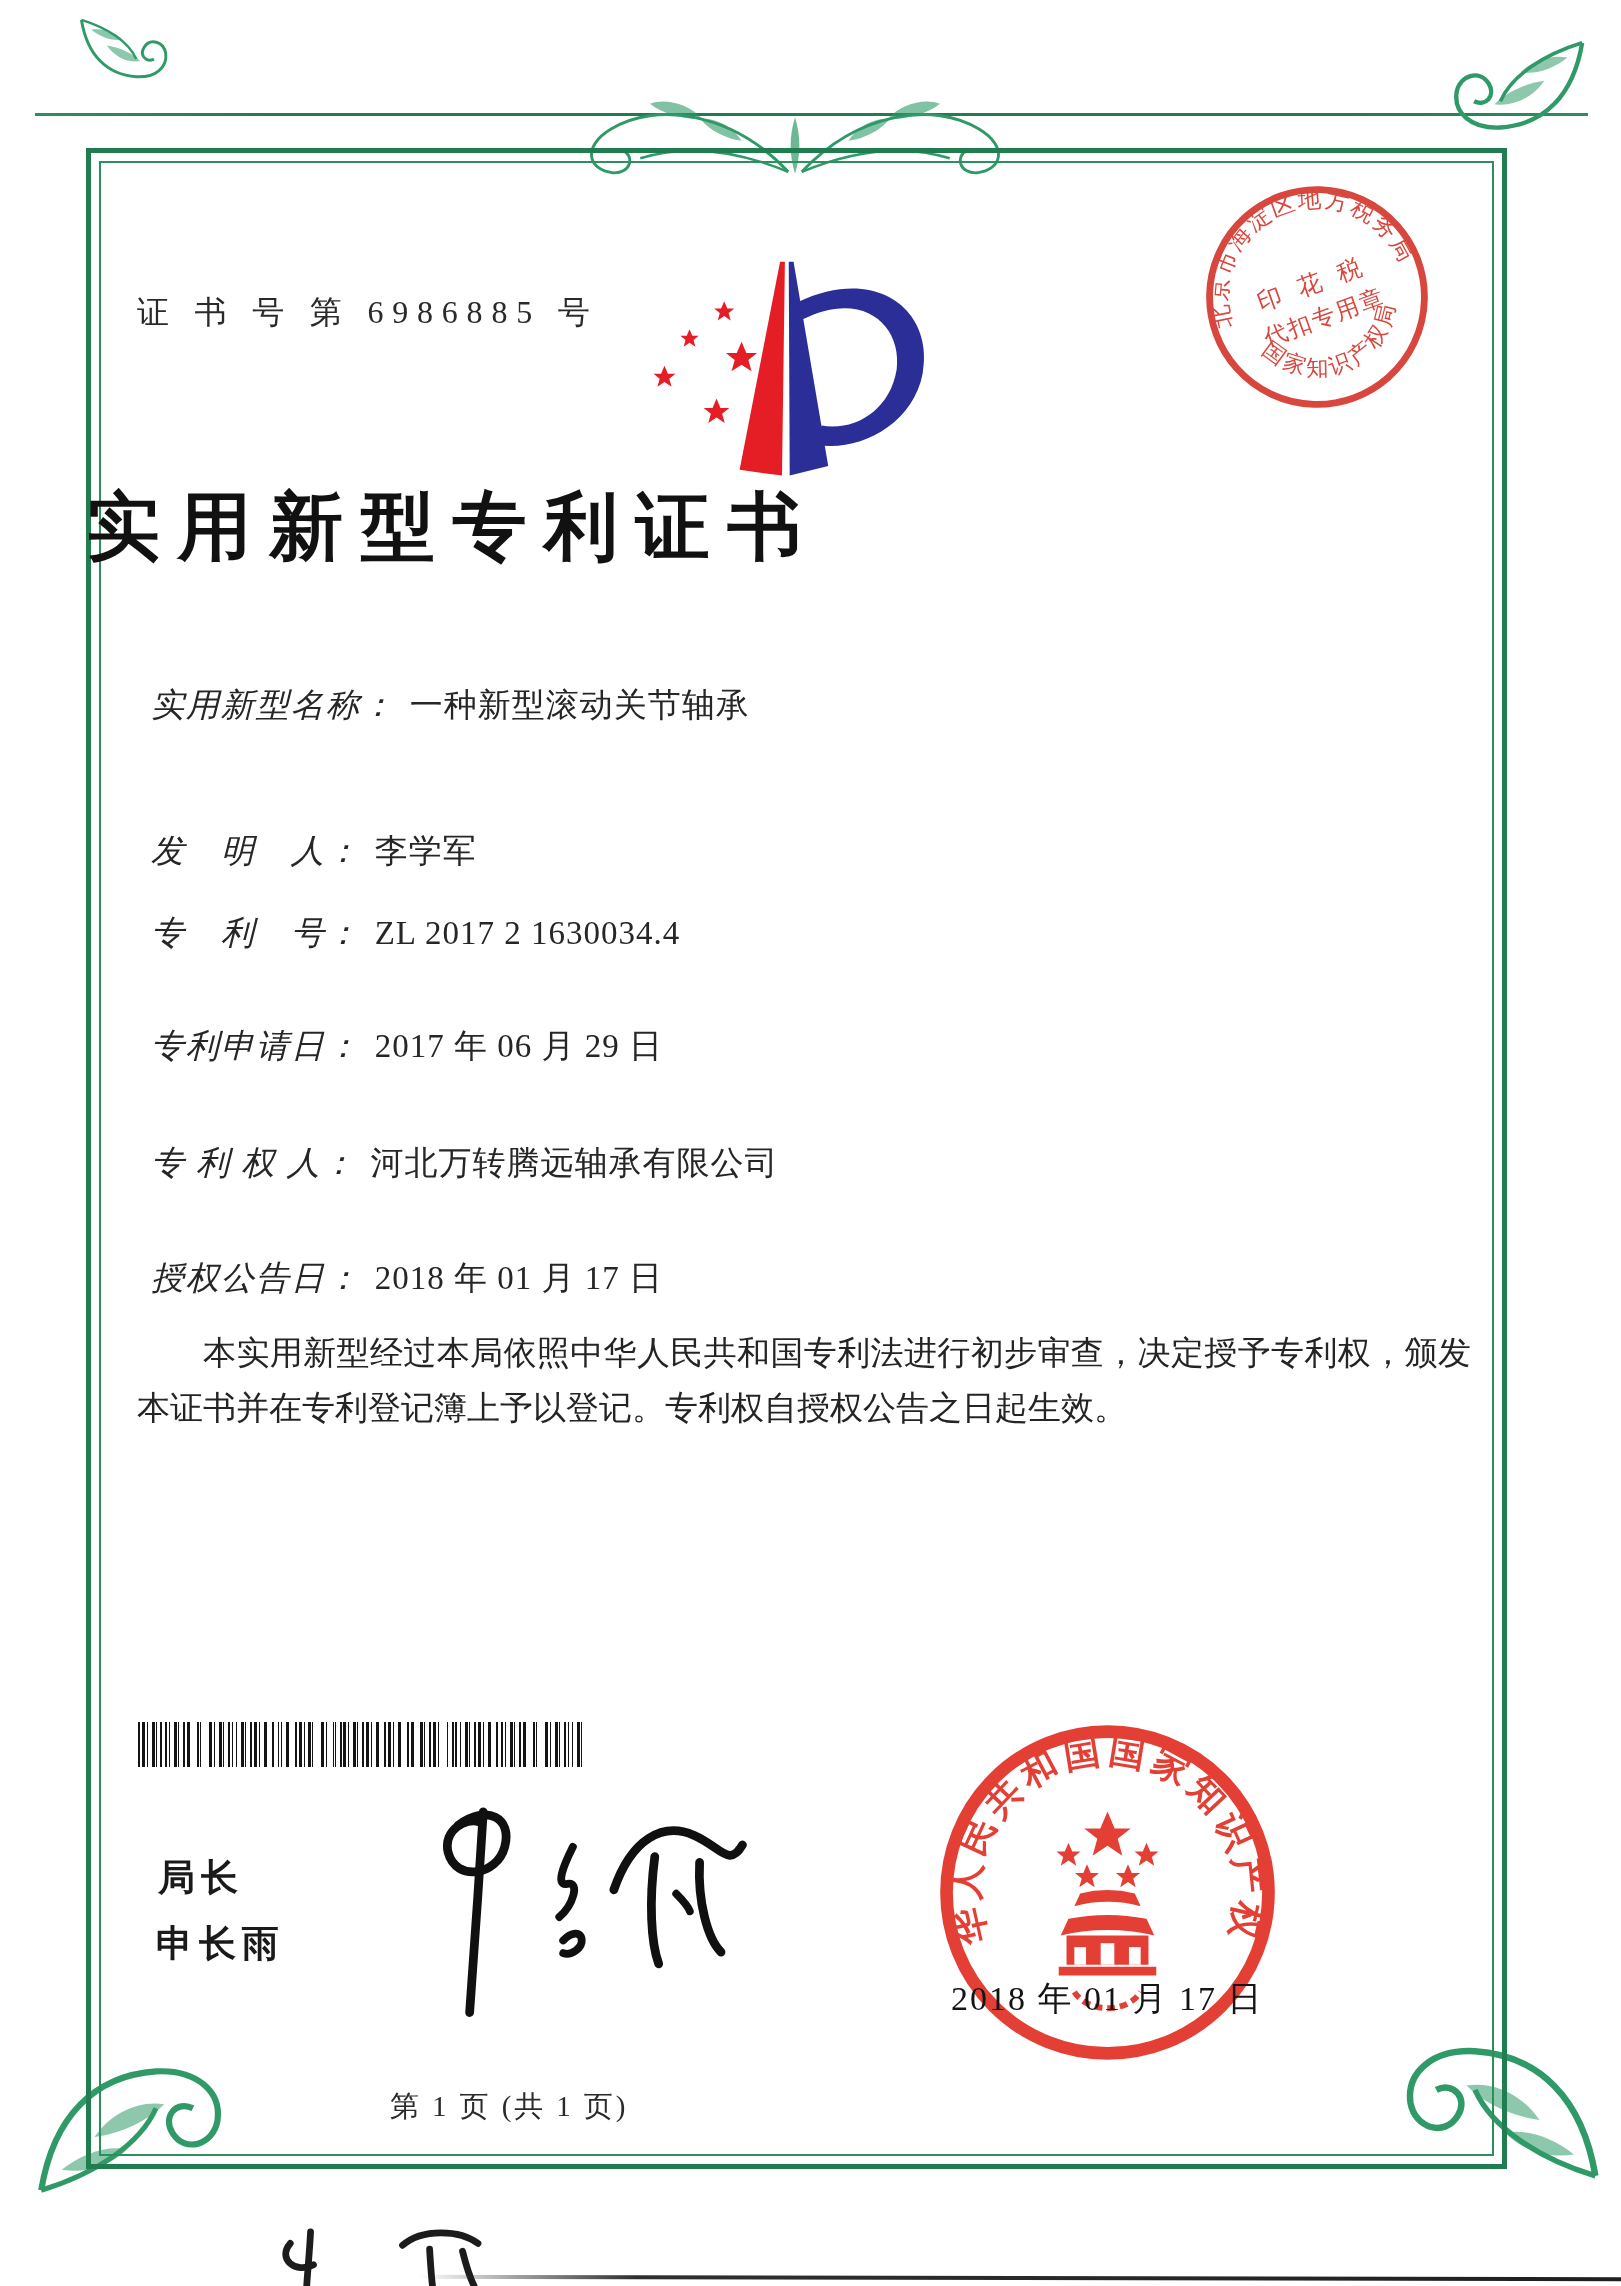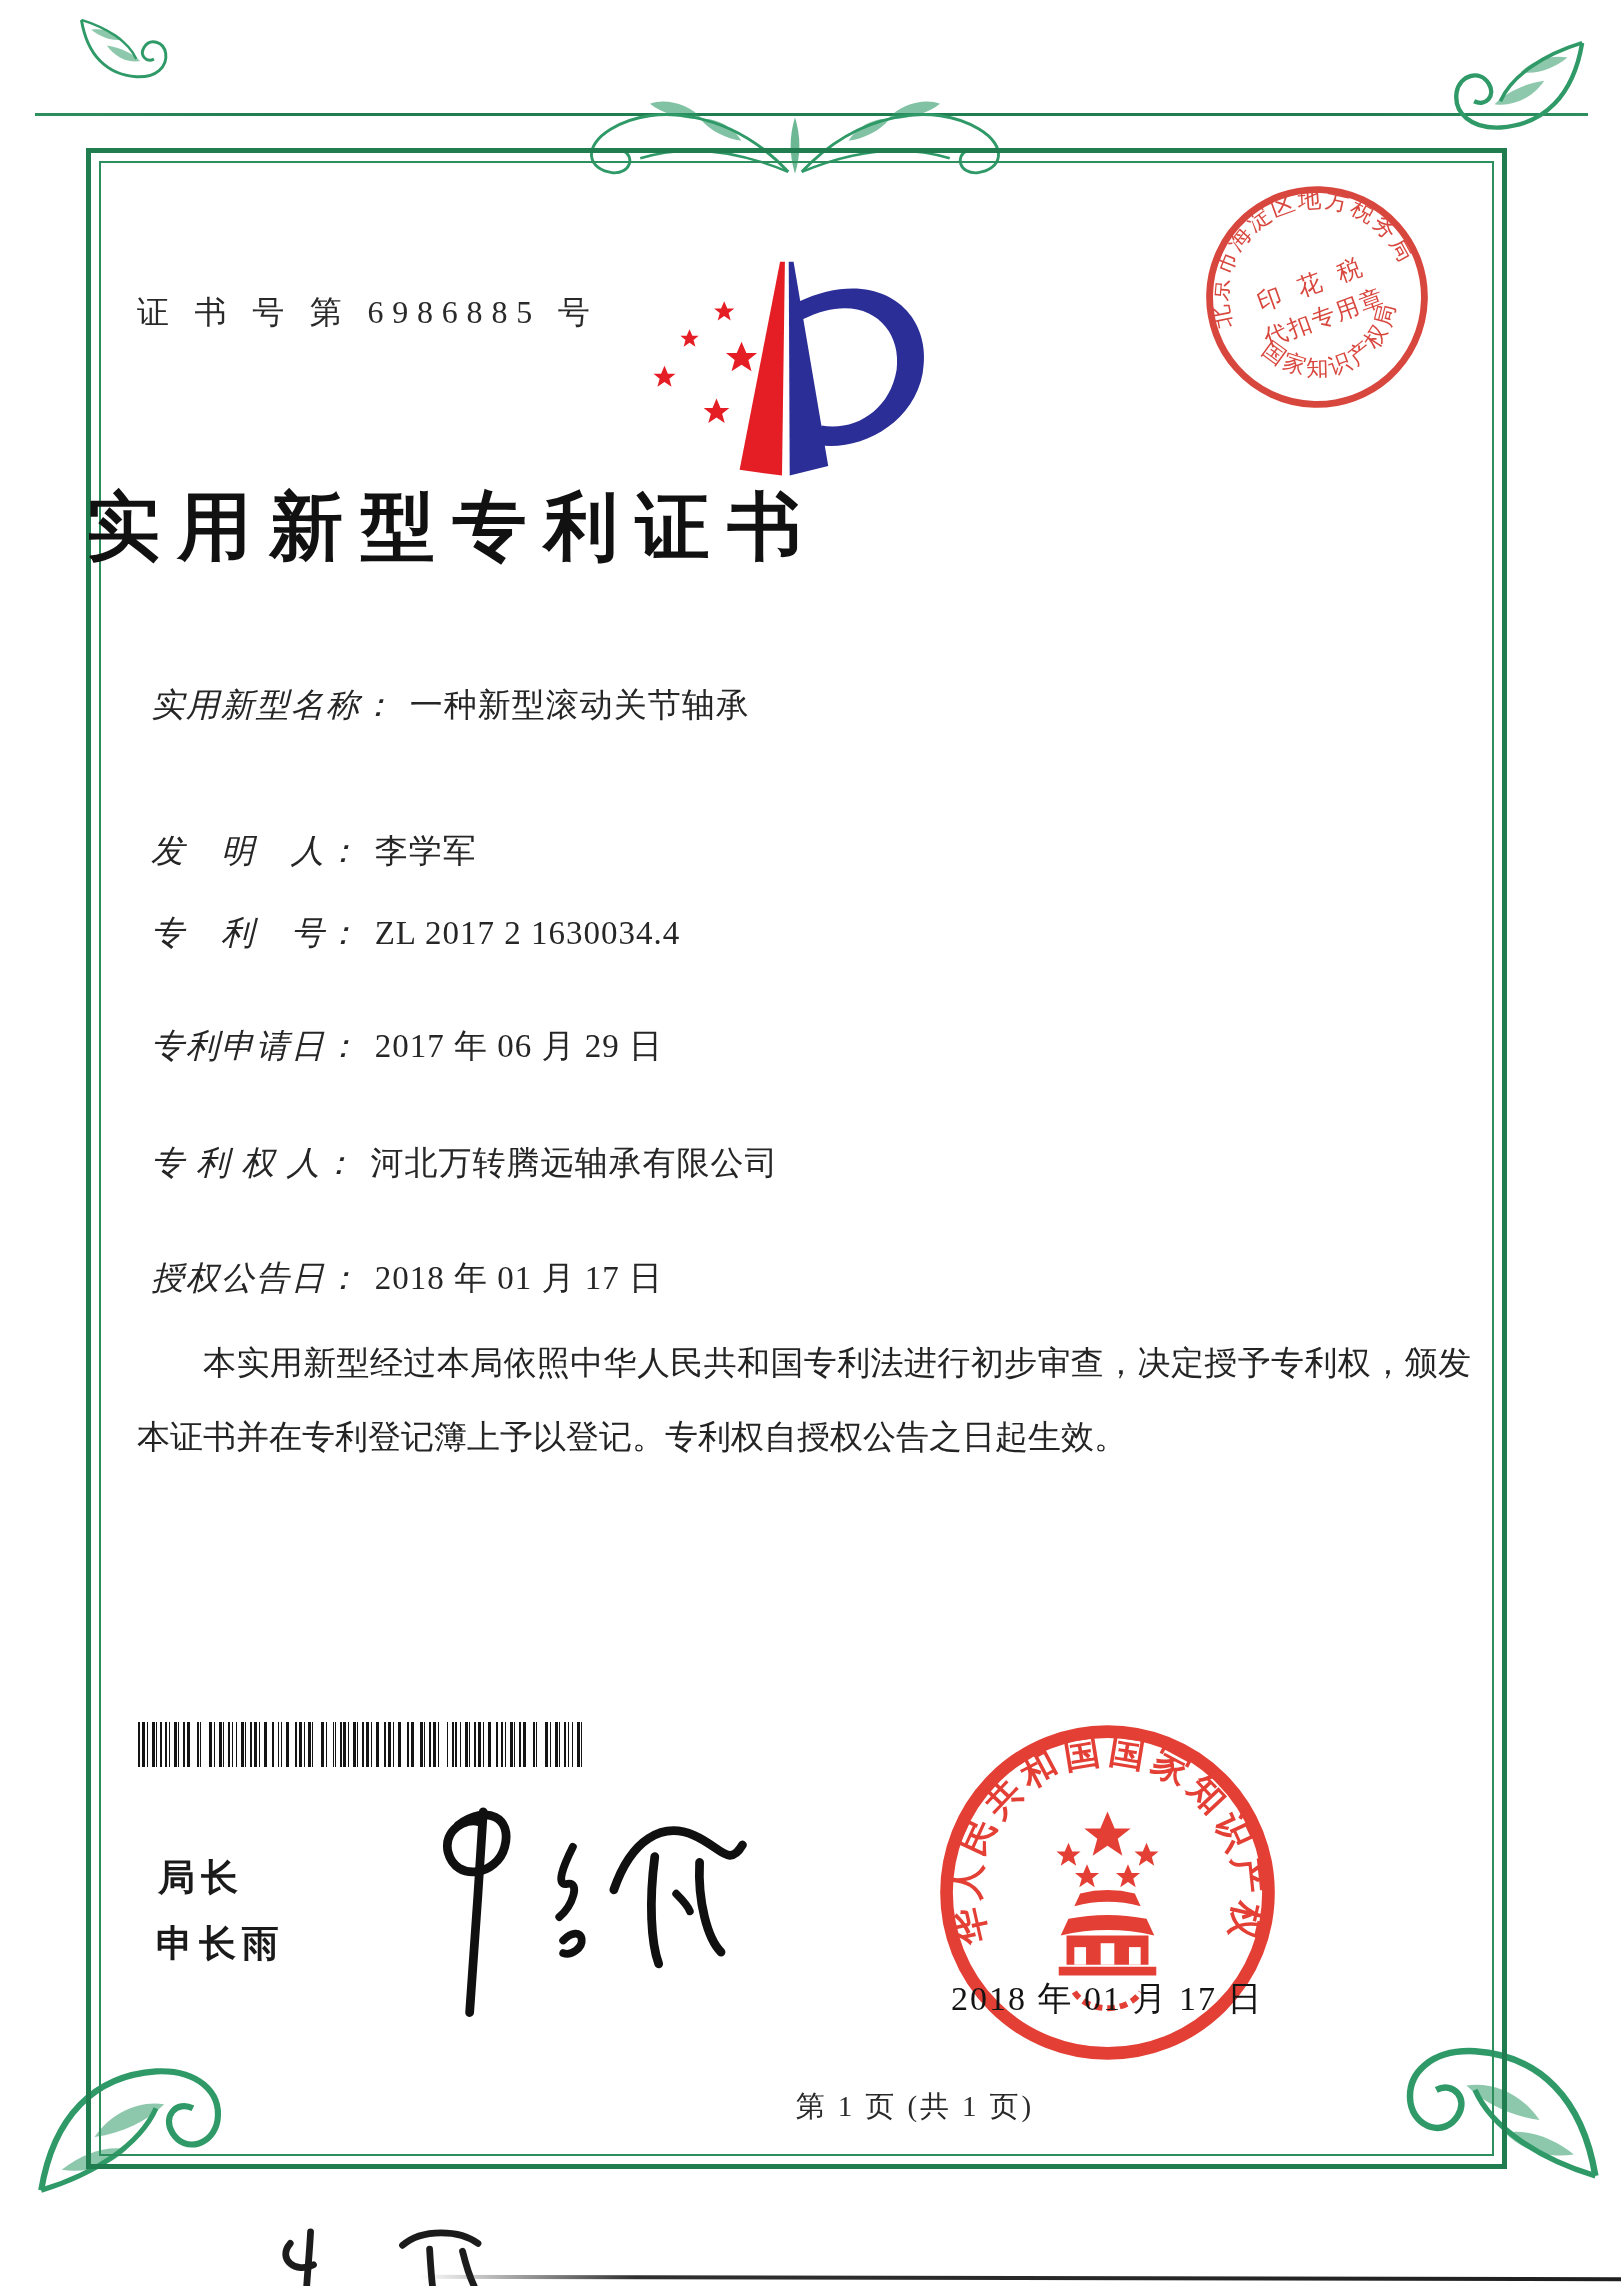--- a/index.html
+++ b/index.html
@@ -15,35 +15,35 @@
   .orn-line{left:35px;top:113px;width:1553px;height:2.9px;background:linear-gradient(90deg,#2e8f5e,#1f7d50 15%,#1f7d50 85%,#2e8f5e);}
   .orn{color:#2f9a67;}
   
   .cert-no{left:137px;top:250px;font-size:32px;letter-spacing:8.8px;color:#2a2a2a;margin-top:41px;}
   .title{left:86px;top:478px;width:1411px;font-size:74px;font-weight:bold;letter-spacing:17.6px;color:#111;}
   
   .field{left:151px;font-size:33px;color:#262626;white-space:nowrap;}
   .field .lbl{letter-spacing:2px;font-style:italic;}
   .field .val{margin-left:13.7px;letter-spacing:1px;}
   
-  .body-text{left:137px;top:1326px;width:1334px;font-size:33px;line-height:74px;text-align:justify;color:#242424;}
+  .body-text{left:137px;top:1326px;width:1334px;font-size:33px;line-height:55px;text-align:justify;color:#242424;}
   .body-text p{margin:0;text-indent:2em;}
   
   .barcode{left:138px;top:1722px;width:447px;height:45px;background-color:#fff;
     background-image:
       repeating-linear-gradient(90deg, rgba(255,255,255,0) 0 10.7px, #fff 10.7px 13.7px, rgba(255,255,255,0) 13.7px 25px, #fff 25px 27px, rgba(255,255,255,0) 27px 42px),
       repeating-linear-gradient(90deg, #141414 0 2px, #fff 2px 3.9px, #141414 3.9px 6.8px, #fff 6.8px 8.8px, #141414 8.8px 9.8px, #fff 9.8px 13.7px, #141414 13.7px 16.6px, #fff 16.6px 17.6px, #141414 17.6px 18.5px, #fff 18.5px 22.4px);
   }
   
   .director{font-family:"Liberation Sans","DejaVu Sans",sans-serif;font-weight:bold;color:#1a1a1a;font-size:37px;letter-spacing:5.9px;}
   .director.t{left:158px;top:1853px;text-align:center;}
   .director.n{left:156px;top:1919px;}
   
   .seal-date{left:951px;top:1976px;font-size:34px;letter-spacing:2px;color:#141414;z-index:6;}
-  .footer{left:390px;top:2087px;width:644px;text-align:right;font-size:29px;letter-spacing:2.9px;color:#2a2a2a;}
+  .footer{left:390px;top:2087px;width:644px;text-align:left;font-size:29px;letter-spacing:2.9px;color:#2a2a2a;}
   
   .scan-bottom{left:419px;top:2276px;width:1202px;height:3.9px;background:linear-gradient(90deg,rgba(40,40,40,0),#2f2f2f 18%,#1f1f1f);transform:rotate(0.12deg);}
   .curl-tl{transform:scaleY(-1);}
   .curl-tr{transform:scale(-1,-1);}
   .curl-br{transform:scaleX(-1);}
   svg{display:block;}
 </style>
 </head>
 <body>
 

